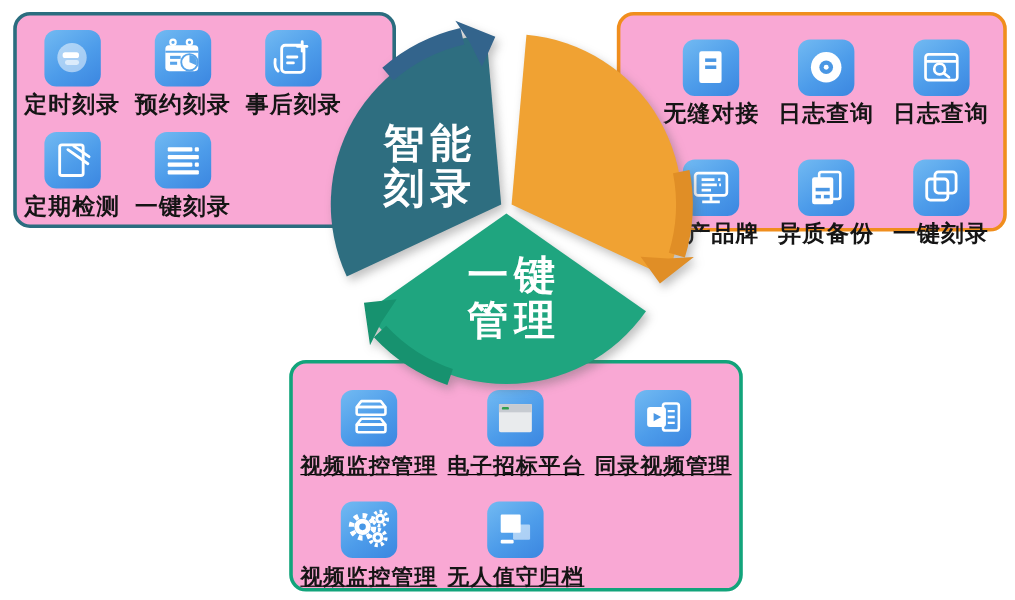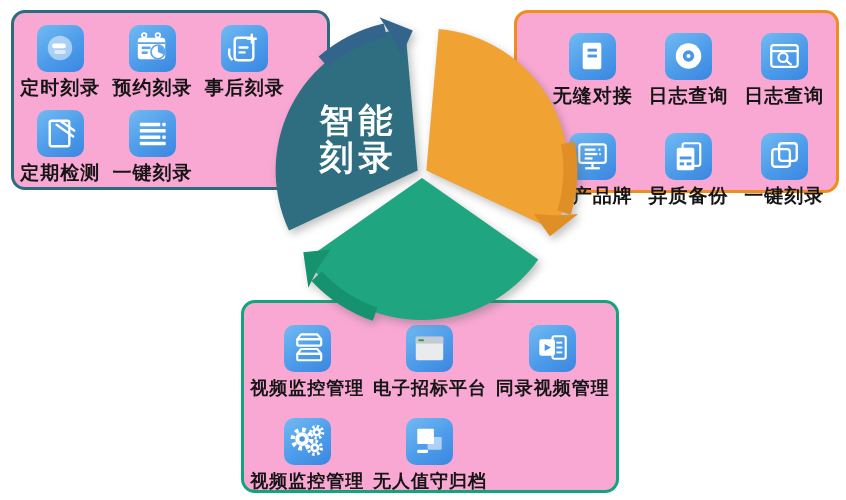--- a/index.html
+++ b/index.html
@@ -166,21 +166,21 @@
       <div class="item">
         <div class="icon">
           <svg viewBox="0 0 48 48" fill="none" stroke="#fff" stroke-width="2.4">
             <rect x="11.5" y="16.5" width="18" height="18" rx="3"></rect>
             <rect x="18.5" y="10.5" width="18" height="18" rx="3"></rect>
           </svg>
         </div>
         <div class="label">一键刻录</div>
       </div>
     </div>
-  <div class="feature-box box-management" style="border-color: rgb(18, 164, 123);">
+  <div class="feature-box box-management" style="border-color: rgb(18, 164, 123); text-decoration: underline;">
       <div class="item">
         <div class="icon">
           <svg viewBox="0 0 48 48" fill="none" stroke="#fff" stroke-width="2.2" stroke-linejoin="round">
             <path d="M13.5 14.5 L17.5 9.5 H34 L38 14.5 Z"></path>
             <rect x="13.5" y="14.5" width="24.5" height="6.5" rx="1.5"></rect>
             <path d="M13.5 29.5 L17.5 24.5 H34 L38 29.5 Z"></path>
             <rect x="13.5" y="29.5" width="24.5" height="6.5" rx="1.5"></rect>
           </svg>
         </div>
         <div class="label">视频监控管理</div>
@@ -248,14 +248,18 @@
     </defs>
     <use href="#seg" class="seg-use" style="--wedge: #2E6E80; --arrow: #33648C;"></use>
     <use href="#seg" class="seg-use" transform="rotate(120 165 170)" style="--wedge: #F0A233; --arrow: #E08E26;"></use>
     <use href="#seg" class="seg-use" transform="rotate(240 165 170)" style="--wedge: #1FA57F; --arrow: #17926F;"></use>
   </svg>
 
   <div class="seg-label" style="left:356px;top:139px">
     <div>智能</div>
     <div>刻录</div>
   </div>
+  <div class="seg-label" style="left:426px;top:249px">
+    <div>一键</div>
+    <div>管理</div>
+  </div>
 
 </div>
 
 </body></html>

